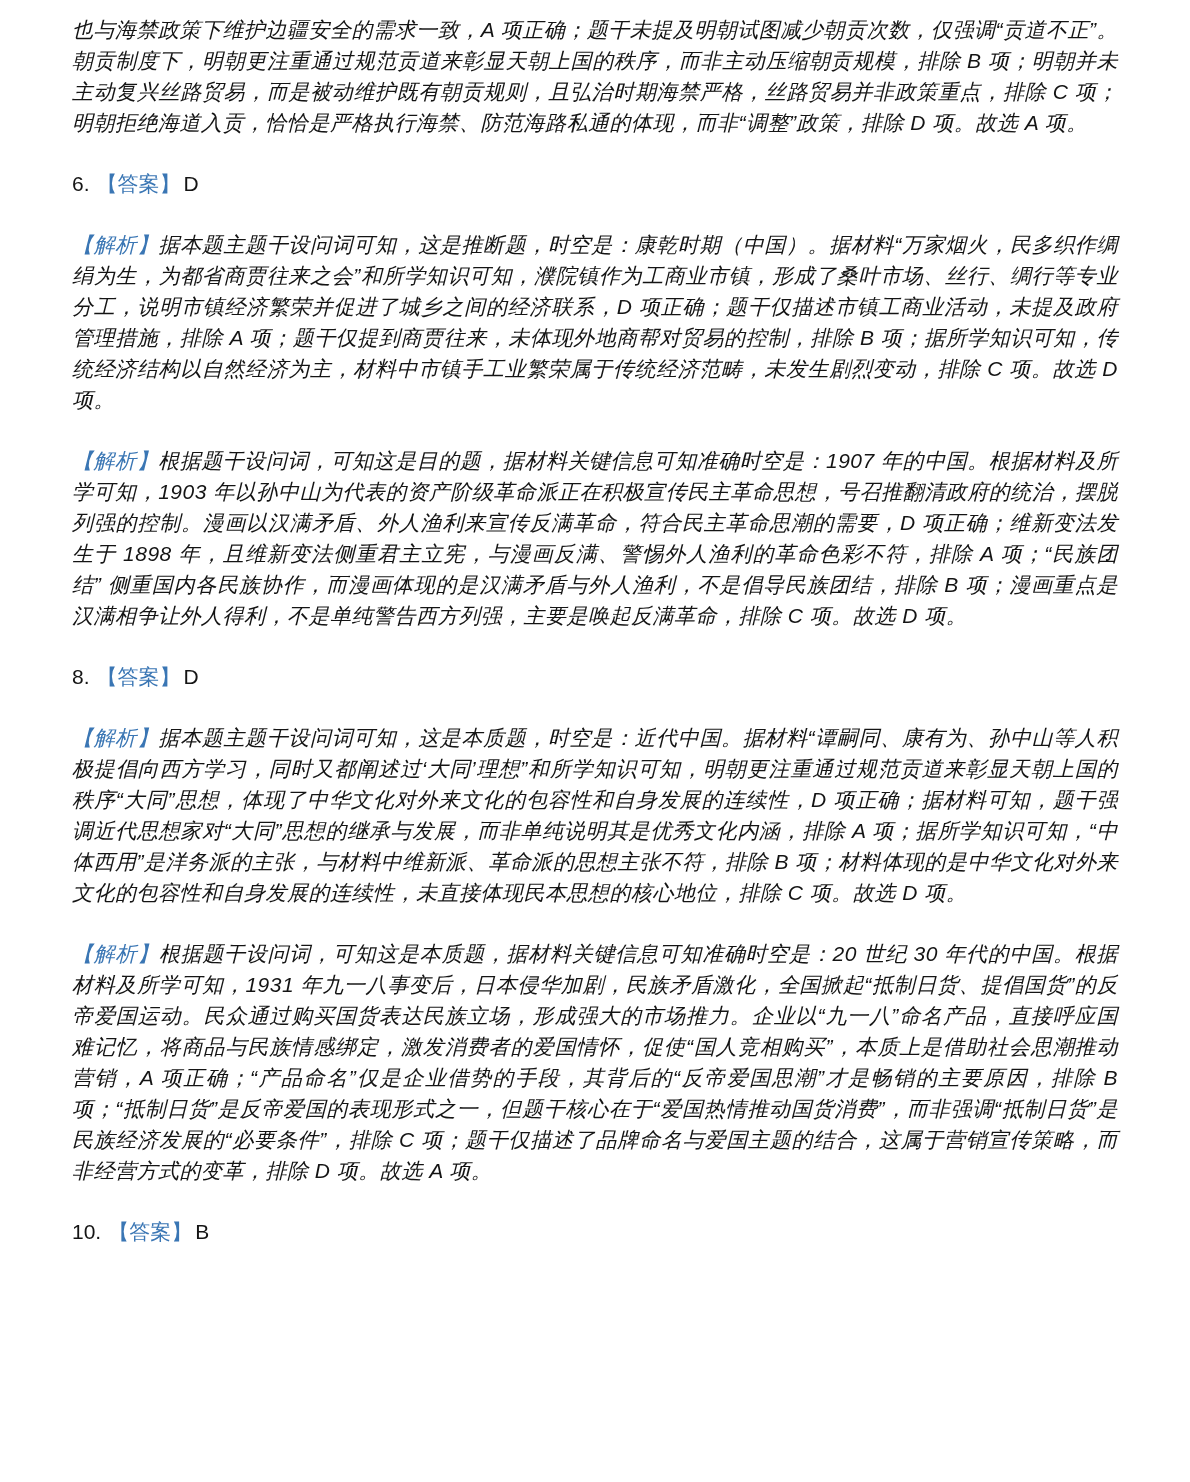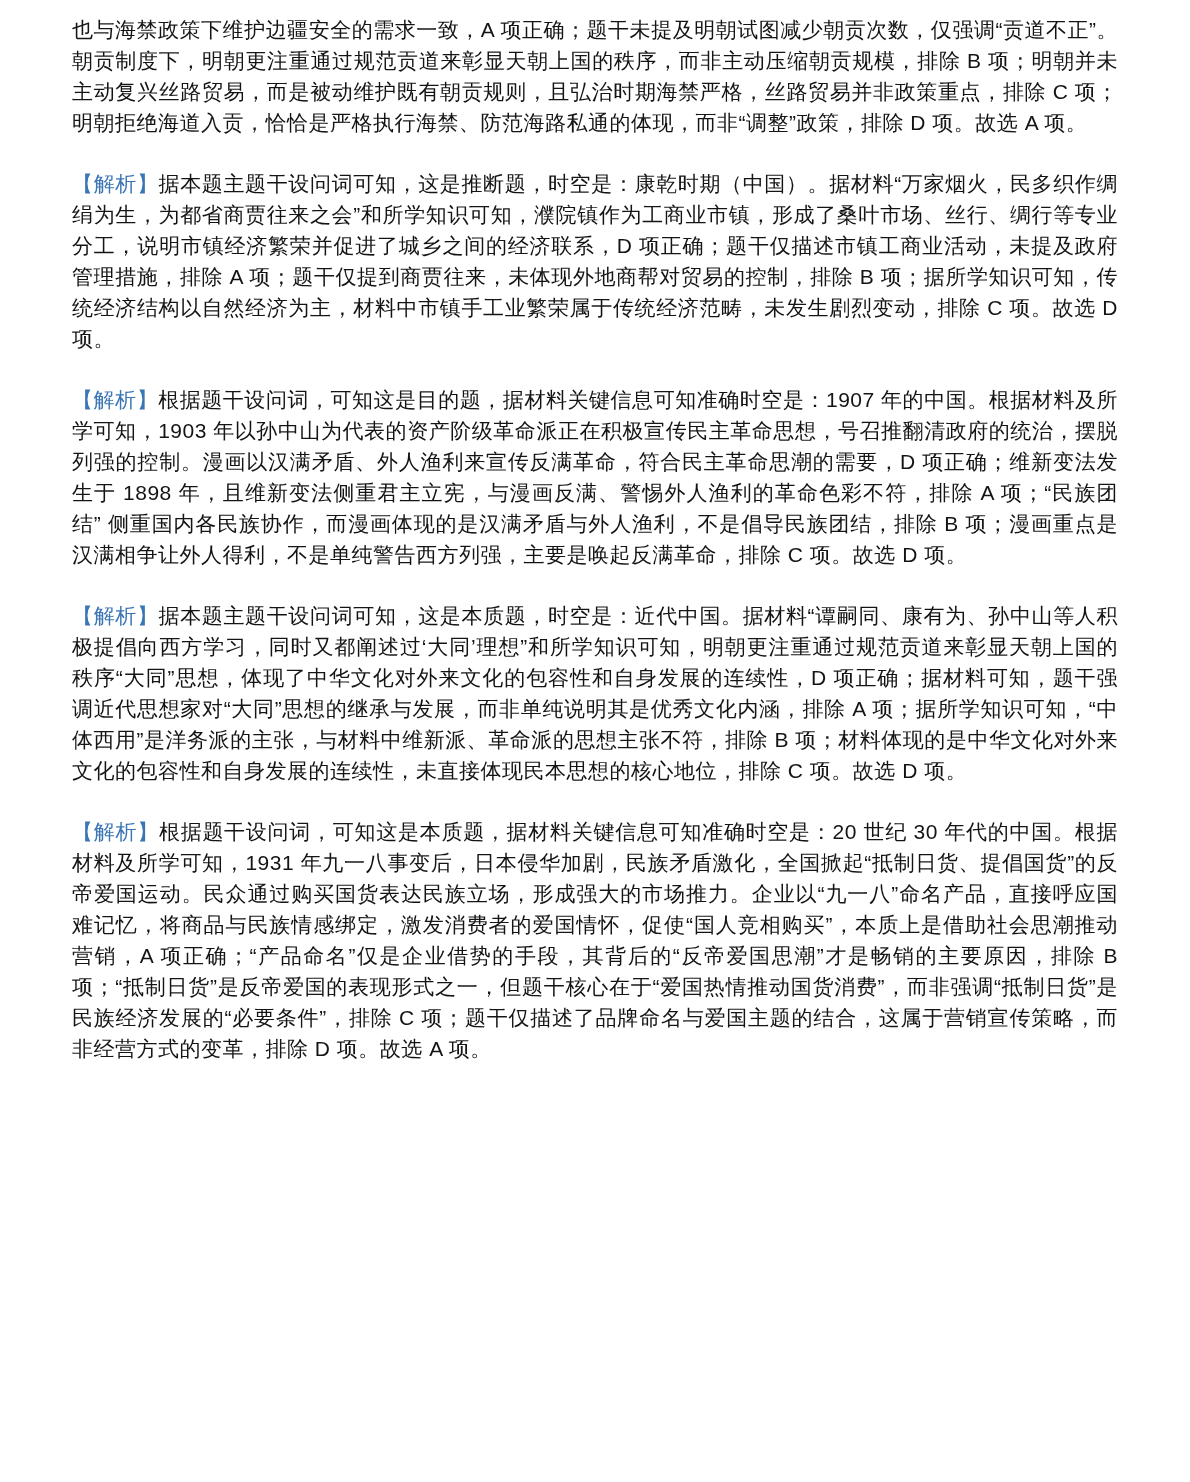--- a/index.html
+++ b/index.html
@@ -17,20 +17,21 @@
   }
   .page {
     padding: 14px 72px 0 72px;
   }
   .para {
     margin: 0 0 30px 0;
     line-height: 31px;
     text-align: justify;
     text-justify: inter-ideograph;
     letter-spacing: 0.5px;
+    font-style: italic;
   }
   .answer-line {
     margin: 0 0 30px 0;
     line-height: 31px;
     white-space: nowrap;
   }
   .accent {
     color: #3a76b4;
   }
   .q-num {
@@ -43,30 +44,39 @@
     margin-bottom: 0;
   }
 </style>
 </head>
 <body>
 
 <main class="page">
 
   <p class="para">也与海禁政策下维护边疆安全的需求一致，A 项正确；题干未提及明朝试图减少朝贡次数，仅强调“贡道不正”。朝贡制度下，明朝更注重通过规范贡道来彰显天朝上国的秩序，而非主动压缩朝贡规模，排除 B 项；明朝并未主动复兴丝路贸易，而是被动维护既有朝贡规则，且弘治时期海禁严格，丝路贸易并非政策重点，排除 C 项；明朝拒绝海道入贡，恰恰是严格执行海禁、防范海路私通的体现，而非“调整”政策，排除 D 项。故选 A 项。</p>
 
+  <div class="answer-line">
+    <span class="q-num">6.</span><span class="accent">【答案】</span><span class="ans-letter">D</span>
+  </div>
   <p class="para">
     <span class="accent">【解析】</span><span>据本题主题干设问词可知，这是推断题，时空是：康乾时期（中国）。据材料“万家烟火，民多织作绸绢为生，为都省商贾往来之会”和所学知识可知，濮院镇作为工商业市镇，形成了桑叶市场、丝行、绸行等专业分工，说明市镇经济繁荣并促进了城乡之间的经济联系，D 项正确；题干仅描述市镇工商业活动，未提及政府管理措施，排除 A 项；题干仅提到商贾往来，未体现外地商帮对贸易的控制，排除 B 项；据所学知识可知，传统经济结构以自然经济为主，材料中市镇手工业繁荣属于传统经济范畴，未发生剧烈变动，排除 C 项。故选 D 项。</span>
   </p>
 
   <p class="para">
     <span class="accent">【解析】</span><span>根据题干设问词，可知这是目的题，据材料关键信息可知准确时空是：1907 年的中国。根据材料及所学可知，1903 年以孙中山为代表的资产阶级革命派正在积极宣传民主革命思想，号召推翻清政府的统治，摆脱列强的控制。漫画以汉满矛盾、外人渔利来宣传反满革命，符合民主革命思潮的需要，D 项正确；维新变法发生于 1898 年，且维新变法侧重君主立宪，与漫画反满、警惕外人渔利的革命色彩不符，排除 A 项；“民族团结” 侧重国内各民族协作，而漫画体现的是汉满矛盾与外人渔利，不是倡导民族团结，排除 B 项；漫画重点是汉满相争让外人得利，不是单纯警告西方列强，主要是唤起反满革命，排除 C 项。故选 D 项。</span>
   </p>
 
+  <div class="answer-line">
+    <span class="q-num">8.</span><span class="accent">【答案】</span><span class="ans-letter">D</span>
+  </div>
   <p class="para">
     <span class="accent">【解析】</span><span>据本题主题干设问词可知，这是本质题，时空是：近代中国。据材料“谭嗣同、康有为、孙中山等人积极提倡向西方学习，同时又都阐述过‘大同’理想”和所学知识可知，明朝更注重通过规范贡道来彰显天朝上国的秩序“大同”思想，体现了中华文化对外来文化的包容性和自身发展的连续性，D 项正确；据材料可知，题干强调近代思想家对“大同”思想的继承与发展，而非单纯说明其是优秀文化内涵，排除 A 项；据所学知识可知，“中体西用”是洋务派的主张，与材料中维新派、革命派的思想主张不符，排除 B 项；材料体现的是中华文化对外来文化的包容性和自身发展的连续性，未直接体现民本思想的核心地位，排除 C 项。故选 D 项。</span>
   </p>
 
   <p class="para">
     <span class="accent">【解析】</span><span>根据题干设问词，可知这是本质题，据材料关键信息可知准确时空是：20 世纪 30 年代的中国。根据材料及所学可知，1931 年九一八事变后，日本侵华加剧，民族矛盾激化，全国掀起“抵制日货、提倡国货”的反帝爱国运动。民众通过购买国货表达民族立场，形成强大的市场推力。企业以“九一八”命名产品，直接呼应国难记忆，将商品与民族情感绑定，激发消费者的爱国情怀，促使“国人竞相购买”，本质上是借助社会思潮推动营销，A 项正确；“产品命名”仅是企业借势的手段，其背后的“反帝爱国思潮”才是畅销的主要原因，排除 B 项；“抵制日货”是反帝爱国的表现形式之一，但题干核心在于“爱国热情推动国货消费”，而非强调“抵制日货”是民族经济发展的“必要条件”，排除 C 项；题干仅描述了品牌命名与爱国主题的结合，这属于营销宣传策略，而非经营方式的变革，排除 D 项。故选 A 项。</span>
   </p>
 
+  <div class="answer-line last-block">
+    <span class="q-num">10.</span><span class="accent">【答案】</span><span class="ans-letter">B</span>
+  </div>
 
 </main>
 
 </body></html>

